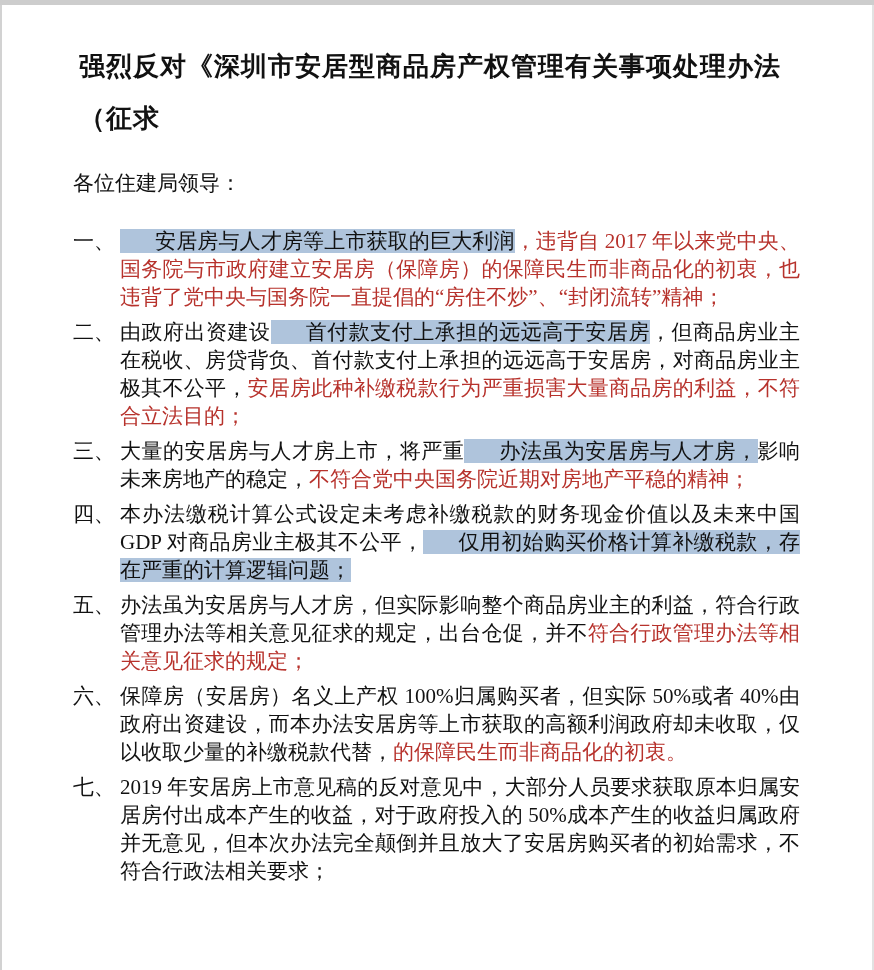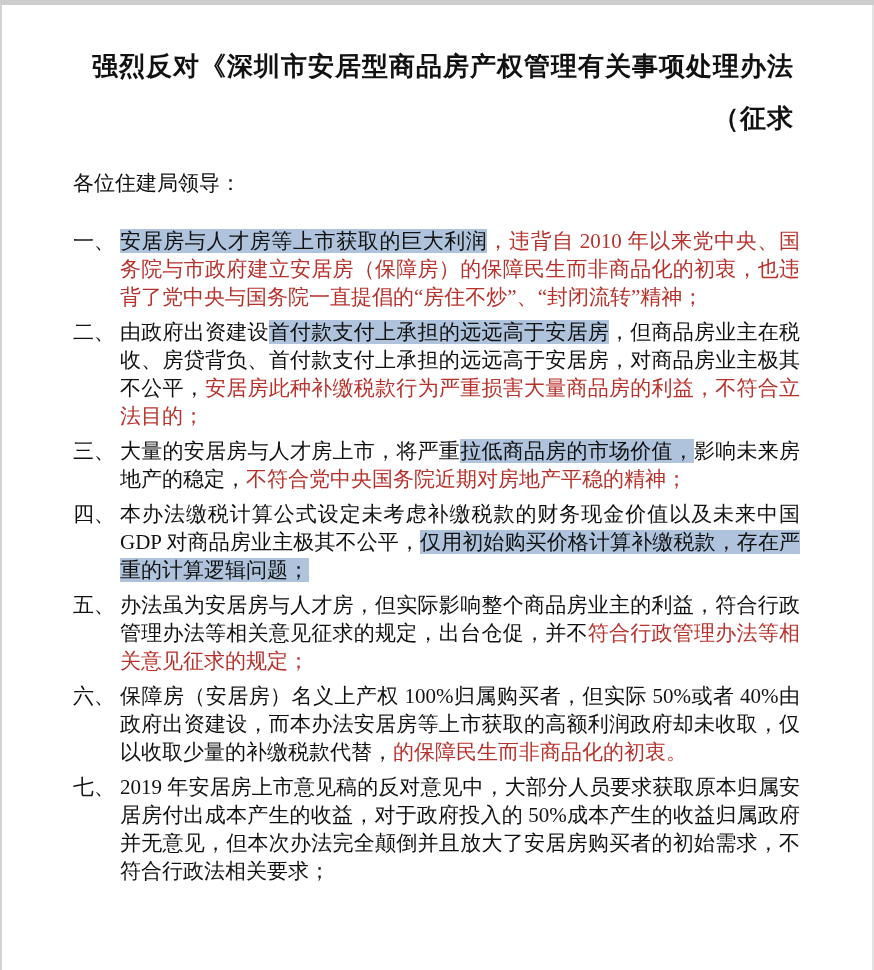--- a/index.html
+++ b/index.html
@@ -17,21 +17,21 @@
   .edge-top{ position:absolute; top:0; left:0; width:100%; height:5px; background:#cdcdcd; }
   .edge-left{ position:absolute; top:5px; left:0; width:2px; height:965px; background:#d2d2d2; }
   .edge-right{ position:absolute; top:5px; right:0; width:2px; height:965px; background:#e2e2e2; }
 
   .title{
     margin:0; padding:0 6px;
     font-family:"Liberation Sans","DejaVu Sans",sans-serif;
     font-weight:bold;
     font-size:26px;
     line-height:52px;
-    text-align:right;
+    text-align:left;
     letter-spacing:1px;
   }
   .title-line{ display:block; }
 
   .salutation{
     margin:25px 0 12px 0;
     font-size:21px;
     line-height:28px;
   }
 
@@ -49,49 +49,49 @@
     display:flex;
     font-size:21px;
     line-height:28px;
     margin-bottom:7px;
   }
   .marker{ flex:none; width:47px; }
   .content{ flex:1; text-align:justify; }
 
   .run-normal{ color:#111111; }
   .run-red{ color:var(--red,#b7322c); }
-  .run-hl{ color:#111111; background:var(--highlight,#afc4dc); }
+  .run-hl{ color:#111111; background:var(--highlight,#afc4dc);padding-left:35px; }
 </style>
 </head>
 <body>
 
 <div class="page">
   <div class="edge-top"></div>
   <div class="edge-left"></div>
   <div class="edge-right"></div>
 
   <h1 class="title">
     <span class="title-line">强烈反对《深圳市安居型商品房产权管理有关事项处理办法（征求</span>
   </h1>
 
   <p class="salutation">各位住建局领导：</p>
 
 
   <div class="list">
       <div class="item">
         <span class="marker">一、</span>
-        <span class="content"><span class="run-hl">安居房与人才房等上市获取的巨大利润</span><span class="run-red">，违背自 2010 年以来党中央、国务院与市政府建立安居房（保障房）的保障民生而非商品化的初衷，也违背了党中央与国务院一直提倡的“房住不炒”、“封闭流转”精神；</span></span>
+        <span class="content"><span class="run-hl">安居房与人才房等上市获取的巨大利润</span><span class="run-red">，违背自 2017 年以来党中央、国务院与市政府建立安居房（保障房）的保障民生而非商品化的初衷，也违背了党中央与国务院一直提倡的“房住不炒”、“封闭流转”精神；</span></span>
       </div>
       <div class="item">
         <span class="marker">二、</span>
         <span class="content"><span class="run-normal">由政府出资建设</span><span class="run-hl">首付款支付上承担的远远高于安居房</span><span class="run-normal">，但商品房业主在税收、房贷背负、首付款支付上承担的远远高于安居房，对商品房业主极其不公平，</span><span class="run-red">安居房此种补缴税款行为严重损害大量商品房的利益，不符合立法目的；</span></span>
       </div>
       <div class="item">
         <span class="marker">三、</span>
-        <span class="content"><span class="run-normal">大量的安居房与人才房上市，将严重</span><span class="run-hl">拉低商品房的市场价值，</span><span class="run-normal">影响未来房地产的稳定，</span><span class="run-red">不符合党中央国务院近期对房地产平稳的精神；</span></span>
+        <span class="content"><span class="run-normal">大量的安居房与人才房上市，将严重</span><span class="run-hl">办法虽为安居房与人才房，</span><span class="run-normal">影响未来房地产的稳定，</span><span class="run-red">不符合党中央国务院近期对房地产平稳的精神；</span></span>
       </div>
       <div class="item">
         <span class="marker">四、</span>
         <span class="content"><span class="run-normal">本办法缴税计算公式设定未考虑补缴税款的财务现金价值以及未来中国 GDP 对商品房业主极其不公平，</span><span class="run-hl">仅用初始购买价格计算补缴税款，存在严重的计算逻辑问题；</span></span>
       </div>
       <div class="item">
         <span class="marker">五、</span>
         <span class="content"><span class="run-normal">办法虽为安居房与人才房，但实际影响整个商品房业主的利益，符合行政管理办法等相关意见征求的规定，出台仓促，并不</span><span class="run-red">符合行政管理办法等相关意见征求的规定；</span></span>
       </div>
       <div class="item">

